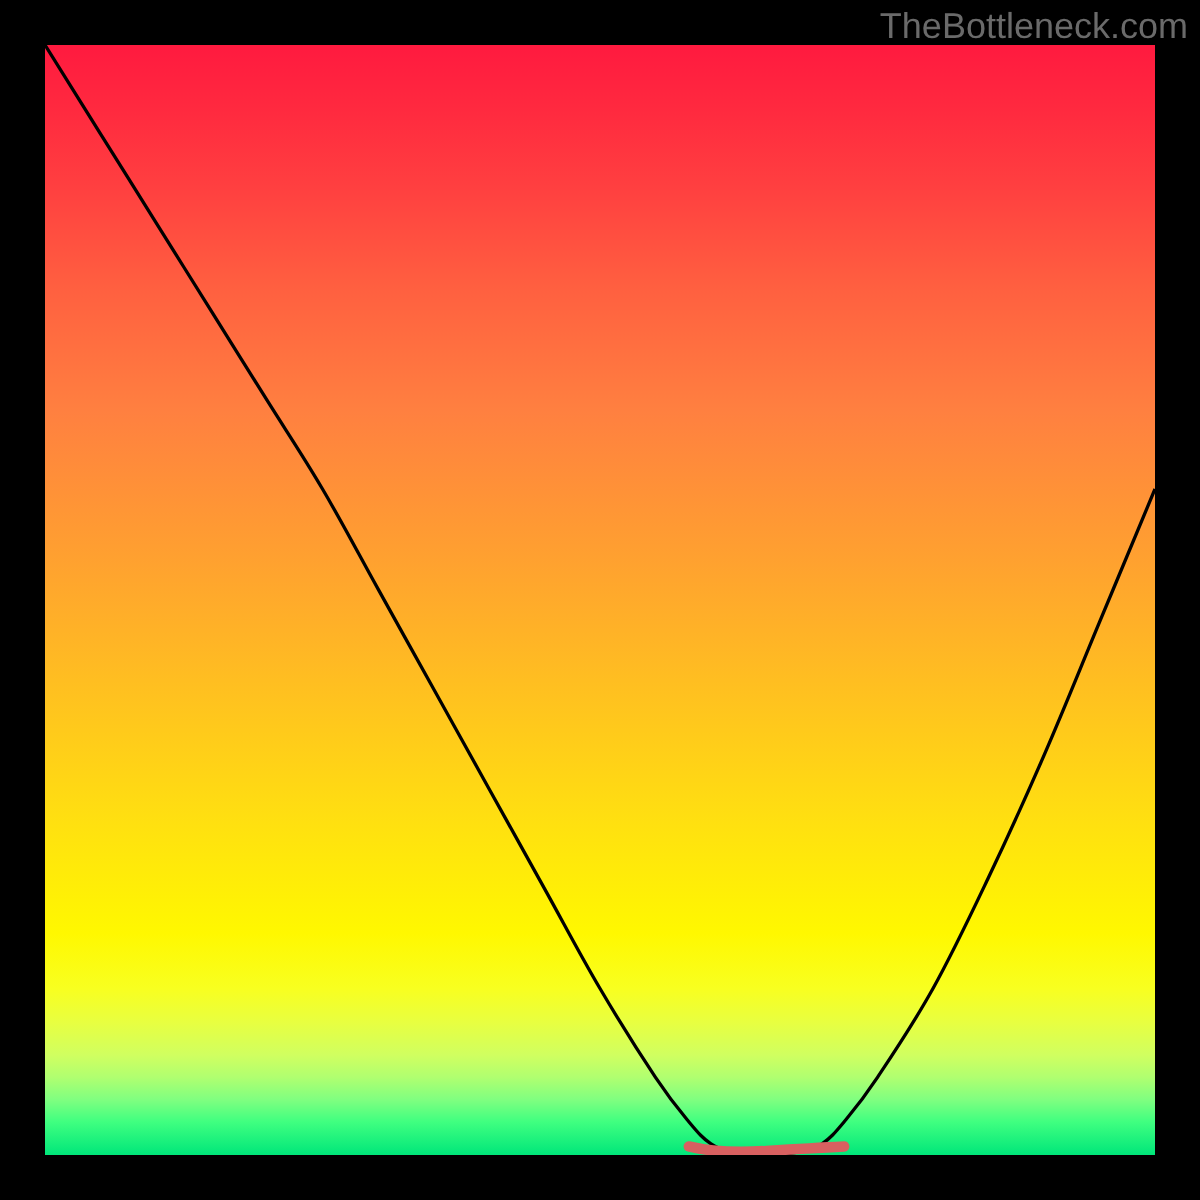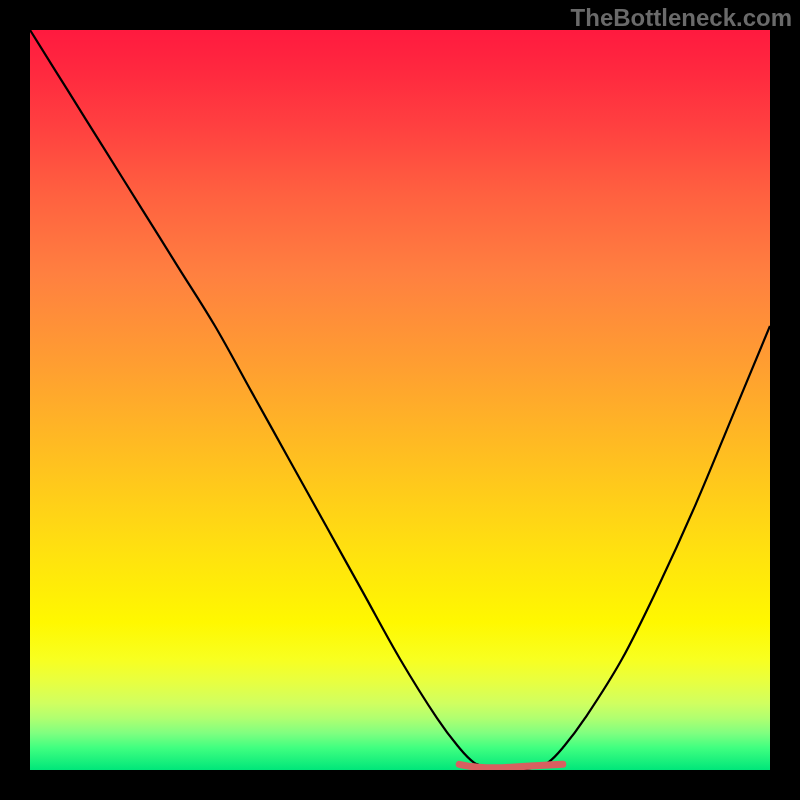--- a/index.html
+++ b/index.html
@@ -15,21 +15,21 @@
     position: relative;
     width: 800px;
     height: 800px;
   }
   .watermark {
     position: absolute;
     top: 4px;
     right: 8px;
     color: #6a6a6a;
     font-size: 24px;
-    font-weight: 700;
+    font-weight: 400;
     letter-spacing: 0px;
     z-index: 10;
   }
   .chart-area {
     position: absolute;
     left: 30px;
     top: 30px;
     width: 740px;
     height: 740px;
     overflow: hidden;

